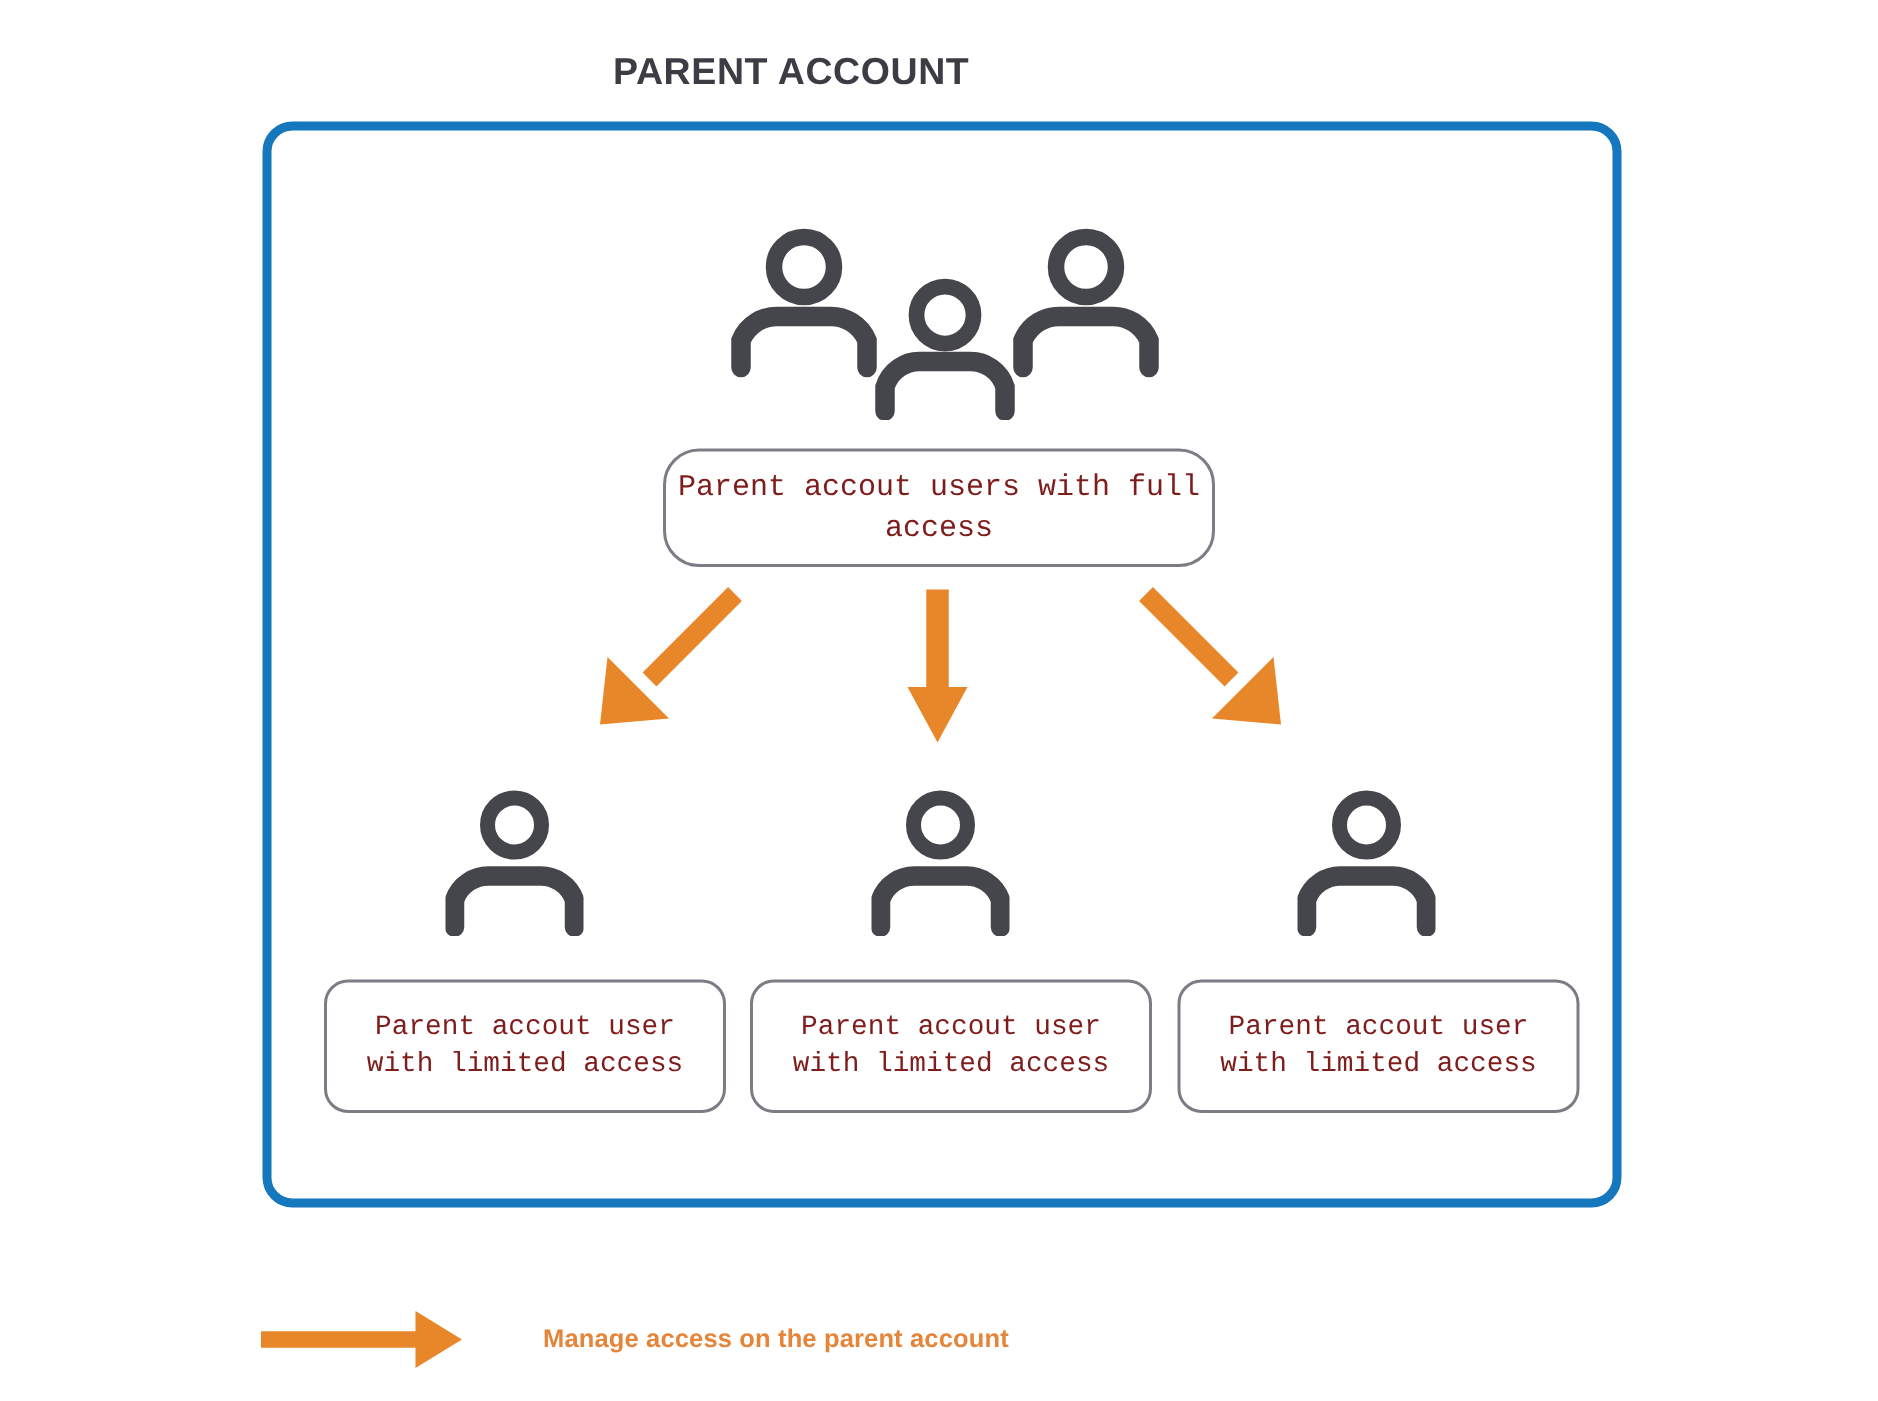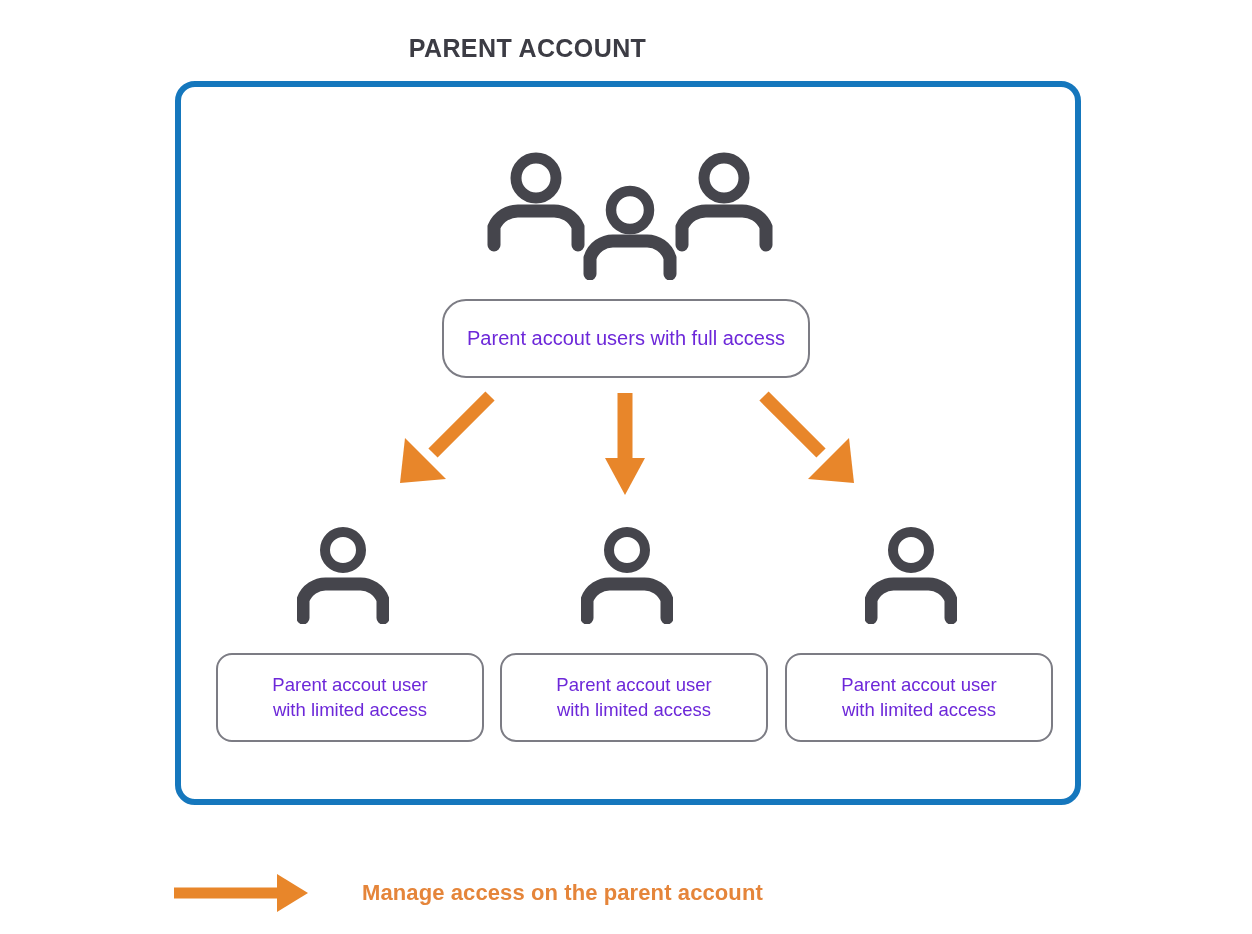--- a/index.html
+++ b/index.html
@@ -50,22 +50,23 @@
   
   .label-box {
     position: absolute;
     box-sizing: border-box;
     border: 2px solid #7c7c84;
     background: #ffffff;
     display: flex;
     align-items: center;
     justify-content: center;
     text-align: center;
-    color: #6d28d9;
+    color: #7f1d1d;
     line-height: 1.35;
+    font-family: Liberation Mono, monospace;
   }
   .top-label {
     left: 442px;
     top: 299px;
     width: 368px;
     height: 79px;
     border-radius: 24px;
     font-size: 20px;
   }
   .leaf-label {
@@ -107,21 +108,21 @@
     display: flex;
     align-items: center;
   }
   .legend-arrow {
     width: 140px;
     height: 48px;
     flex: 0 0 auto;
   }
   .legend-text {
     margin-left: 50px;
-    font-size: 22px;
+    font-size: 17px;
     font-weight: bold;
     color: #E5853A;
     letter-spacing: 0.1px;
     white-space: nowrap;
   }
 </style>
 </head>
 <body>
 
 <div id="canvas">

